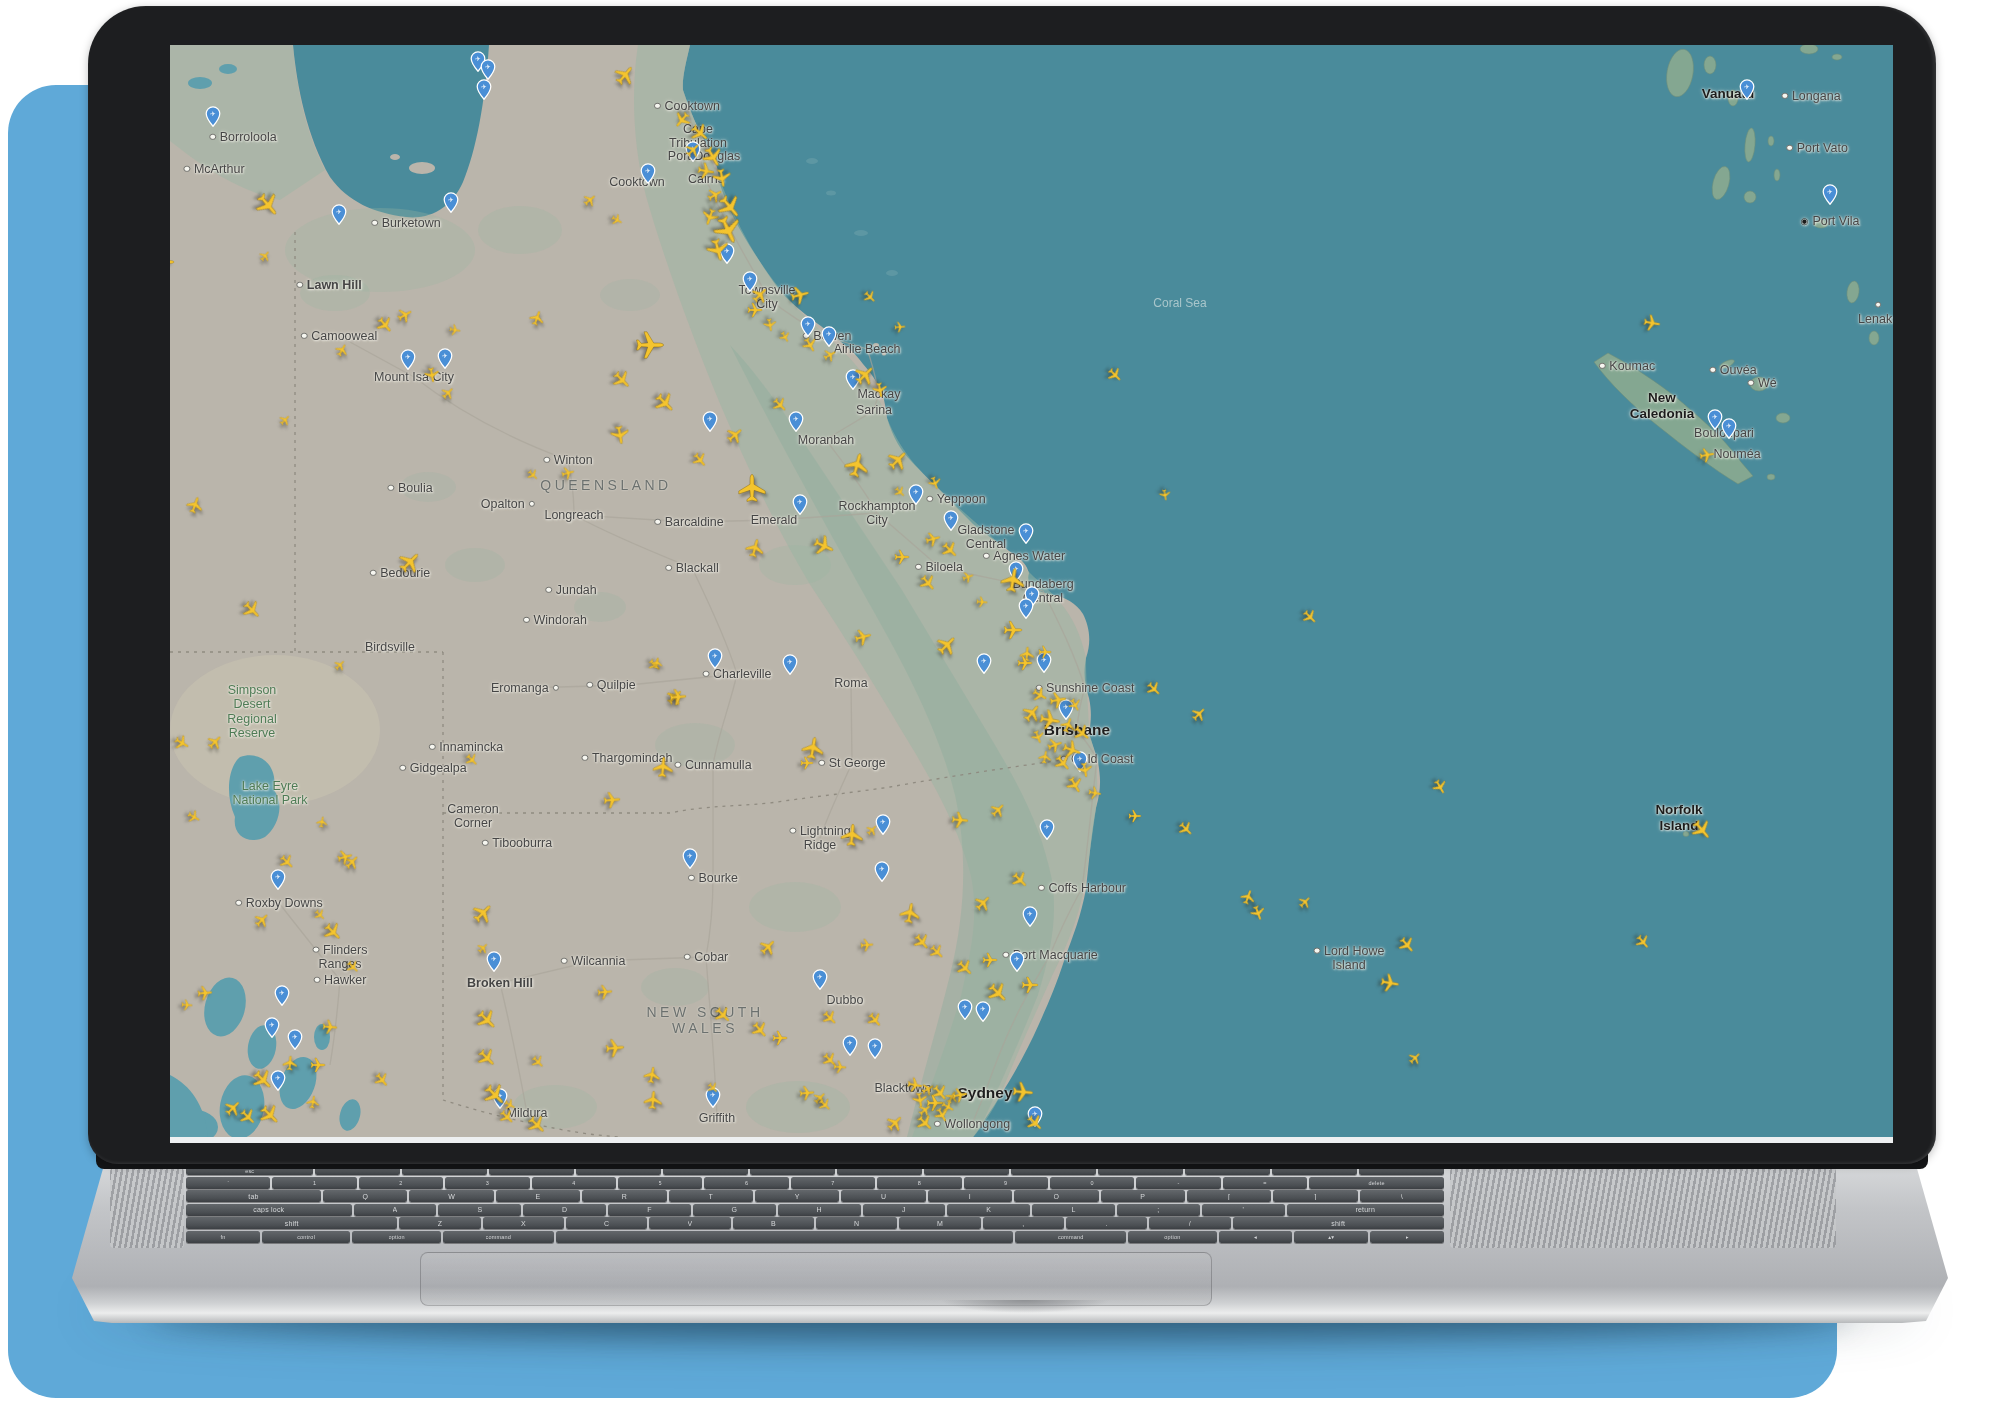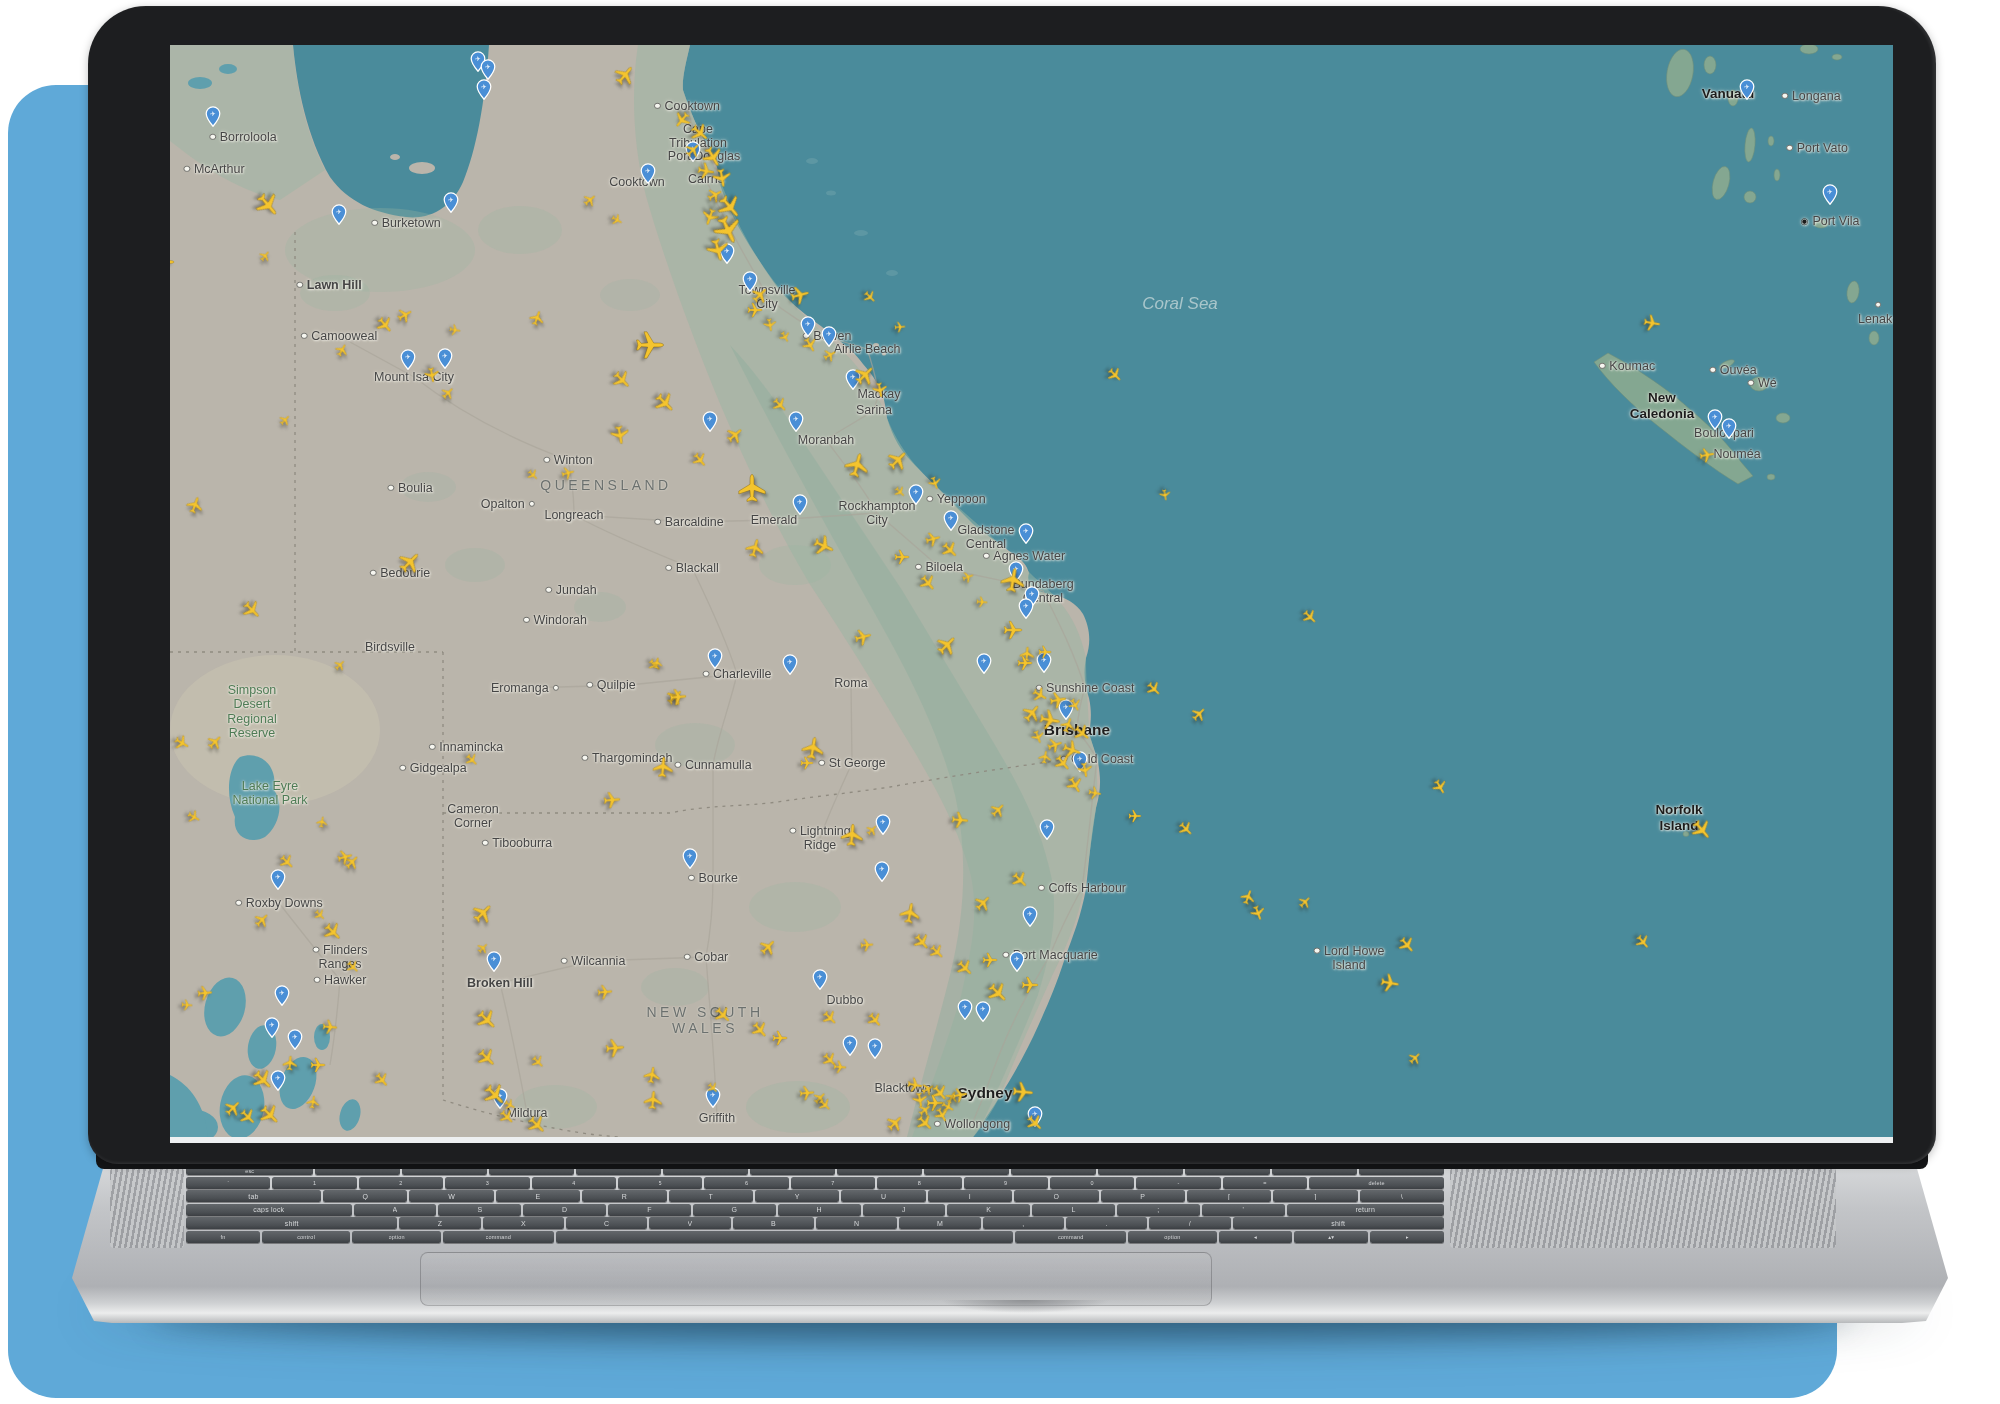--- a/index.html
+++ b/index.html
@@ -65,21 +65,21 @@
 
   .lbl{position:absolute;transform:translate(-50%,-50%);white-space:pre-line;text-align:center;
        color:var(--label);font-size:12.5px;line-height:1.15;
        text-shadow:0 0 2px rgba(245,243,235,.95),0 0 4px rgba(245,243,235,.6),1px 1px 2px rgba(245,243,235,.7);}
   .lbl.town2{font-size:12.5px;}
   .lbl.city{font-size:15.5px;font-weight:bold;color:#1e1e1e;}
   .lbl.region{font-size:13.5px;font-weight:bold;color:#1c1c1c;}
   .lbl.state{font-size:14px;letter-spacing:3.5px;color:var(--state);
        text-shadow:0 0 2px rgba(245,243,235,.8);}
   .lbl.park{color:var(--park);font-size:12.5px;}
-  .lbl.sea{color:var(--sealabel);font-style:italic;font-size:17px;text-shadow:none;}
+  .lbl.sea{color:var(--sealabel);font-size:12px;text-shadow:none;}
   .lbl.dot-l::before{content:"";display:inline-block;width:4.5px;height:4.5px;border:1.3px solid #70706c;
        border-radius:50%;background:#f6f6f0;margin-right:4px;vertical-align:1px;}
   .lbl.dot-r::after{content:"";display:inline-block;width:4.5px;height:4.5px;border:1.3px solid #70706c;
        border-radius:50%;background:#f6f6f0;margin-left:4px;vertical-align:1px;}
   .lbl.dot-c::before{content:"◉";font-size:9px;color:#1c1c1c;margin-right:4px;vertical-align:1px;}
 
   .pin{position:absolute;width:17px;height:21px;transform:translate(-50%,-90%);}
   .pin svg{display:block;width:100%;height:100%;}
   .pinbody{fill:var(--pin);stroke:#ffffff;stroke-width:1.8;}
   .pintxt{font-size:9px;fill:#ffffff;text-anchor:middle;font-family:"DejaVu Sans",sans-serif;}

